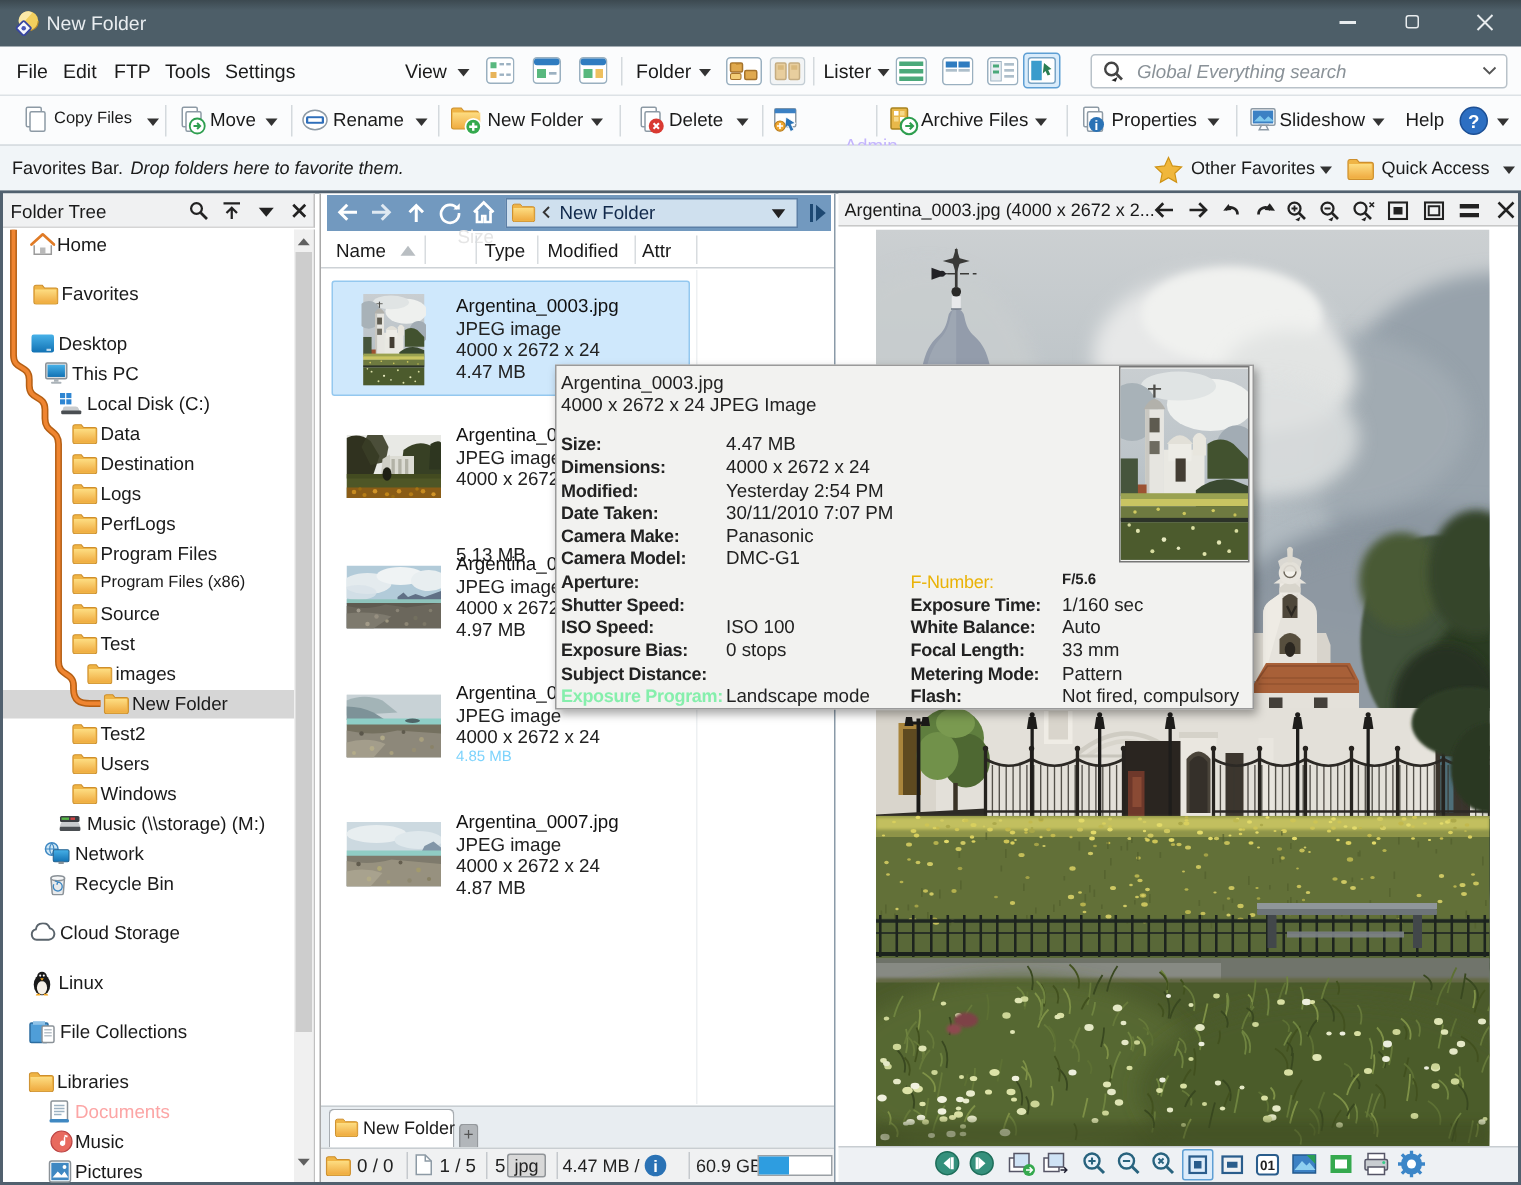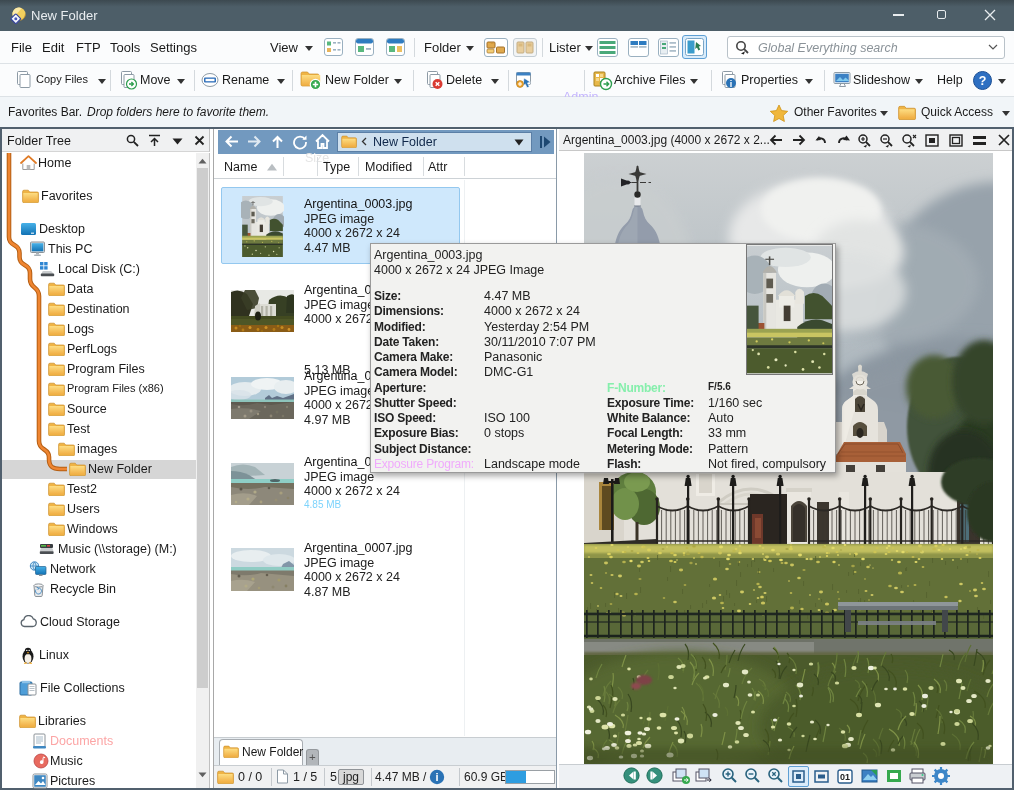--- a/index.html
+++ b/index.html
@@ -1661,23 +1661,23 @@
 <div style="position:absolute;left:484px;top:350px;font-size:12.5px;color:#222;white-space:nowrap;">Panasonic</div>
 <div style="position:absolute;left:374px;top:365px;font-size:12px;font-weight:700;letter-spacing:-.2px;color:#222;white-space:nowrap">Camera Model:</div>
 <div style="position:absolute;left:484px;top:365px;font-size:12.5px;color:#222;white-space:nowrap;">DMC-G1</div>
 <div style="position:absolute;left:374px;top:381px;font-size:12px;font-weight:700;letter-spacing:-.2px;color:#222;white-space:nowrap">Aperture:</div>
 <div style="position:absolute;left:374px;top:396px;font-size:12px;font-weight:700;letter-spacing:-.2px;color:#222;white-space:nowrap">Shutter Speed:</div>
 <div style="position:absolute;left:374px;top:411px;font-size:12px;font-weight:700;letter-spacing:-.2px;color:#222;white-space:nowrap">ISO Speed:</div>
 <div style="position:absolute;left:484px;top:411px;font-size:12.5px;color:#222;white-space:nowrap;">ISO 100</div>
 <div style="position:absolute;left:374px;top:426px;font-size:12px;font-weight:700;letter-spacing:-.2px;color:#222;white-space:nowrap">Exposure Bias:</div>
 <div style="position:absolute;left:484px;top:426px;font-size:12.5px;color:#222;white-space:nowrap;">0 stops</div>
 <div style="position:absolute;left:374px;top:442px;font-size:12px;font-weight:700;letter-spacing:-.2px;color:#222;white-space:nowrap">Subject Distance:</div>
-<div style="position:absolute;left:374px;top:457px;font-size:12px;font-weight:400;letter-spacing:-.2px;color:#f0abfc;white-space:nowrap">Exposure Program:</div>
+<div style="position:absolute;left:374px;top:457px;font-size:12px;font-weight:700;letter-spacing:-.2px;color:#86efac;white-space:nowrap">Exposure Program:</div>
 <div style="position:absolute;left:484px;top:457px;font-size:12.5px;color:#222;white-space:nowrap;">Landscape mode</div>
-<div style="position:absolute;left:607px;top:381px;font-size:12px;font-weight:700;letter-spacing:-.2px;color:#86efac;white-space:nowrap">F-Number:</div>
+<div style="position:absolute;left:607px;top:381px;font-size:12px;font-weight:400;letter-spacing:-.2px;color:#eab308;white-space:nowrap">F-Number:</div>
 <div style="position:absolute;left:708px;top:381px;font-size:10px;color:#222;white-space:nowrap;font-weight:bold;">F/5.6</div>
 <div style="position:absolute;left:607px;top:396px;font-size:12px;font-weight:700;letter-spacing:-.2px;color:#222;white-space:nowrap">Exposure Time:</div>
 <div style="position:absolute;left:708px;top:396px;font-size:12.5px;color:#222;white-space:nowrap;">1/160 sec</div>
 <div style="position:absolute;left:607px;top:411px;font-size:12px;font-weight:700;letter-spacing:-.2px;color:#222;white-space:nowrap">White Balance:</div>
 <div style="position:absolute;left:708px;top:411px;font-size:12.5px;color:#222;white-space:nowrap;">Auto</div>
 <div style="position:absolute;left:607px;top:426px;font-size:12px;font-weight:700;letter-spacing:-.2px;color:#222;white-space:nowrap">Focal Length:</div>
 <div style="position:absolute;left:708px;top:426px;font-size:12.5px;color:#222;white-space:nowrap;">33 mm</div>
 <div style="position:absolute;left:607px;top:442px;font-size:12px;font-weight:700;letter-spacing:-.2px;color:#222;white-space:nowrap">Metering Mode:</div>
 <div style="position:absolute;left:708px;top:442px;font-size:12.5px;color:#222;white-space:nowrap;">Pattern</div>
 <div style="position:absolute;left:607px;top:457px;font-size:12px;font-weight:700;letter-spacing:-.2px;color:#222;white-space:nowrap">Flash:</div>

